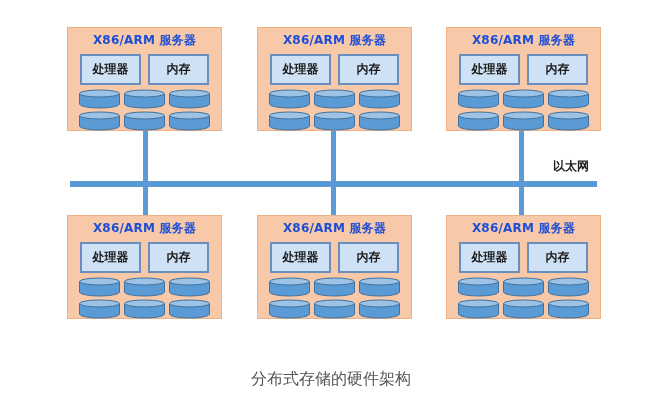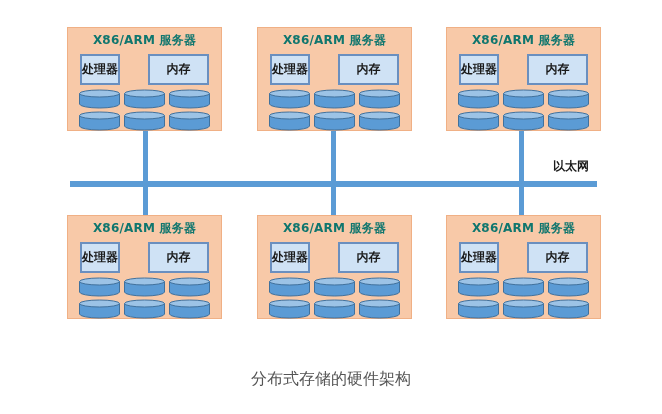--- a/index.html
+++ b/index.html
@@ -19,31 +19,31 @@
     position: absolute; left: 553px; top: 158px;
     font-size: 12px; font-weight: bold; color: #1a1a1a;
   }
   .server {
     position: absolute; width: 155px; height: 104px;
     background: #f8c9a8; border: 1px solid #f0b085;
     box-sizing: border-box;
   }
   .server-title {
     position: absolute; left: 0; right: 0; top: 4px;
-    text-align: center; font-size: 12px; font-weight: bold; color: #0f766e;
+    text-align: center; font-size: 12px; font-weight: bold; color: #1d4ed8;
     letter-spacing: 0.2px;
   }
   .comp {
     position: absolute; top: 26px; height: 31px;
     background: #cfe2f5; border: 2px solid #6a8fbf;
     box-sizing: border-box;
     display: flex; align-items: center; justify-content: center;
     font-size: 12px; font-weight: bold; color: #1a1a1a;
   }
-  .comp.cpu { left: 12px; width: 40px; }
+  .comp.cpu { left: 12px; width: 61px; }
   .comp.mem { left: 80px; width: 61px; }
   .disks {
     position: absolute; left: 10px; top: 61px; width: 133px; height: 42px;
   }
   .disk {
     position: absolute; width: 43px; height: 19px;
   }
   .disk svg { display: block; }
   .caption {
     position: absolute; left: 0; right: 0; top: 369px; text-align: center;

